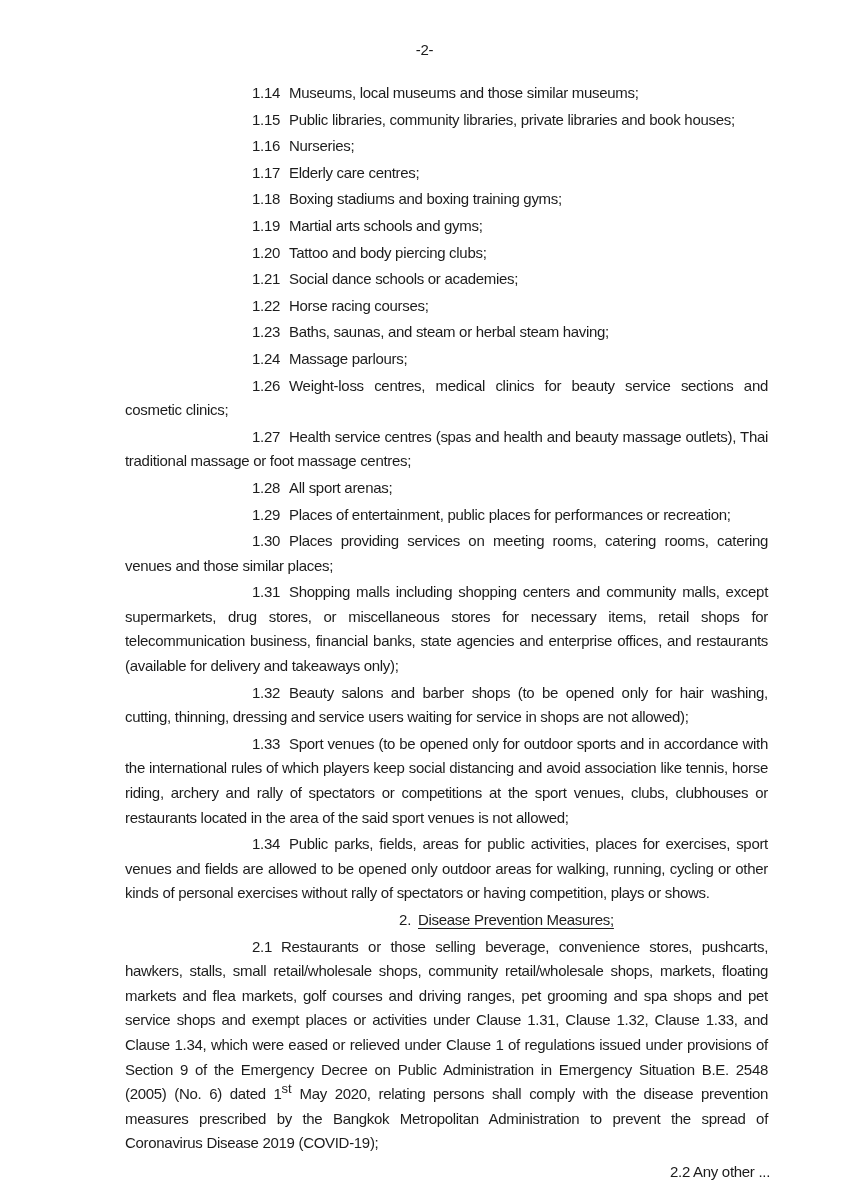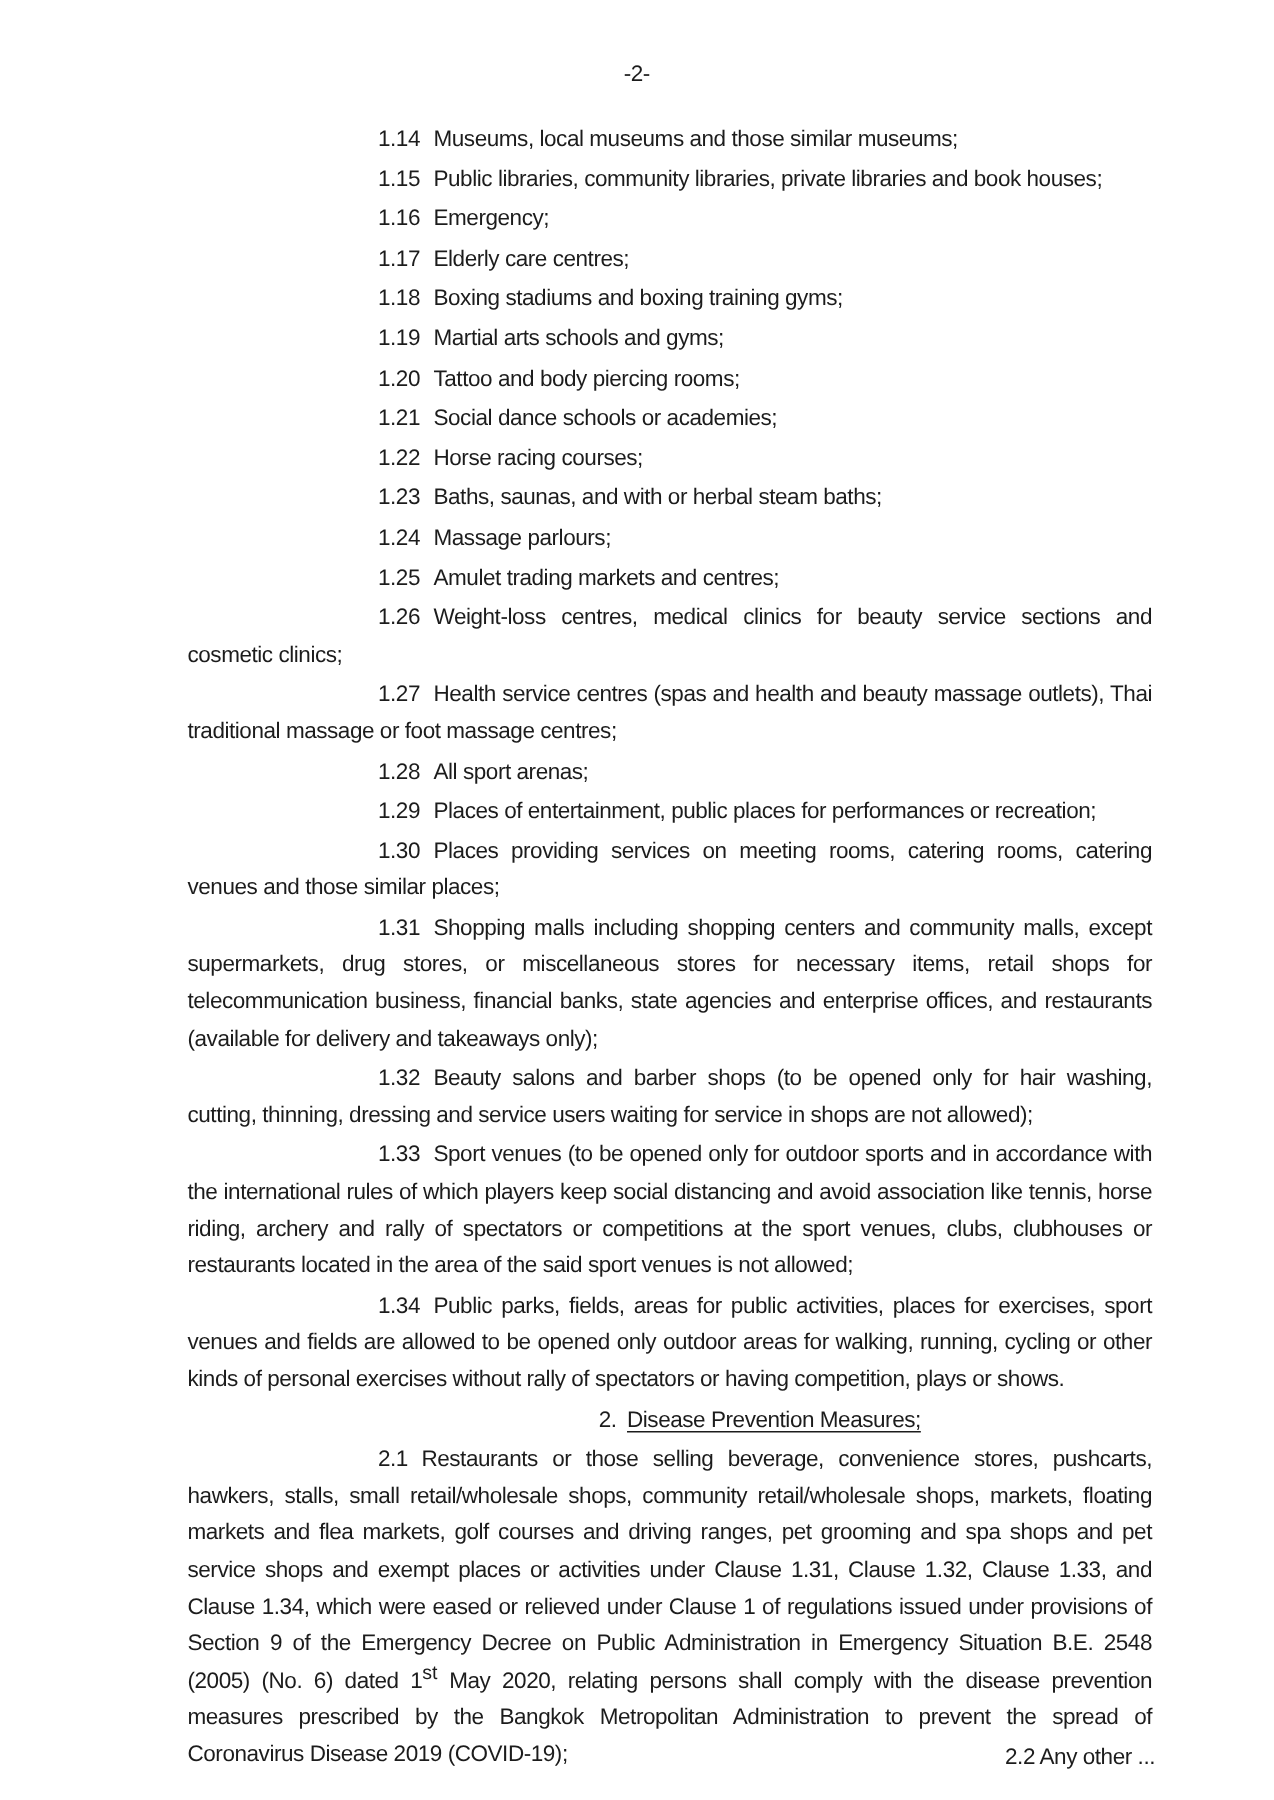--- a/index.html
+++ b/index.html
@@ -62,30 +62,29 @@
 <body>
 
 <div class="page">
 
   <div class="page-number">-2-</div>
 
   <div class="content">
 
     <p class="para"><span class="num">1.14</span><span>Museums, local museums and those similar museums;</span></p>
     <p class="para"><span class="num">1.15</span><span>Public libraries, community libraries, private libraries and book houses;</span></p>
-    <p class="para"><span class="num">1.16</span><span>Emergency;</span></p>
+    <p class="para"><span class="num">1.16</span><span>Nurseries;</span></p>
     <p class="para"><span class="num">1.17</span><span>Elderly care centres;</span></p>
     <p class="para"><span class="num">1.18</span><span>Boxing stadiums and boxing training gyms;</span></p>
     <p class="para"><span class="num">1.19</span><span>Martial arts schools and gyms;</span></p>
-    <p class="para"><span class="num">1.20</span><span>Tattoo and body piercing rooms;</span></p>
+    <p class="para"><span class="num">1.20</span><span>Tattoo and body piercing clubs;</span></p>
     <p class="para"><span class="num">1.21</span><span>Social dance schools or academies;</span></p>
     <p class="para"><span class="num">1.22</span><span>Horse racing courses;</span></p>
-    <p class="para"><span class="num">1.23</span><span>Baths, saunas, and with or herbal steam baths;</span></p>
+    <p class="para"><span class="num">1.23</span><span>Baths, saunas, and steam or herbal steam having;</span></p>
     <p class="para"><span class="num">1.24</span><span>Massage parlours;</span></p>
-    <p class="para"><span class="num">1.25</span><span>Amulet trading markets and centres;</span></p>
     <p class="para"><span class="num">1.26</span><span>Weight-loss centres, medical clinics for beauty service sections and cosmetic clinics;</span></p>
     <p class="para"><span class="num">1.27</span><span>Health service centres (spas and health and beauty massage outlets), Thai traditional massage or foot massage centres;</span></p>
     <p class="para"><span class="num">1.28</span><span>All sport arenas;</span></p>
     <p class="para"><span class="num">1.29</span><span>Places of entertainment, public places for performances or recreation;</span></p>
     <p class="para"><span class="num">1.30</span><span>Places providing services on meeting rooms, catering rooms, catering venues and those similar places;</span></p>
     <p class="para"><span class="num">1.31</span><span>Shopping malls including shopping centers and community malls, except supermarkets, drug stores, or miscellaneous stores for necessary items, retail shops for telecommunication business, financial banks, state agencies and enterprise offices, and restaurants (available for delivery and takeaways only);</span></p>
     <p class="para"><span class="num">1.32</span><span>Beauty salons and barber shops (to be opened only for hair washing, cutting, thinning, dressing and service users waiting for service in shops are not allowed);</span></p>
     <p class="para"><span class="num">1.33</span><span>Sport venues (to be opened only for outdoor sports and in accordance with the international rules of which players keep social distancing and avoid association like tennis, horse riding, archery and rally of spectators or competitions at the sport venues, clubs, clubhouses or restaurants located in the area of the said sport venues is not allowed;</span></p>
     <p class="para"><span class="num">1.34</span><span>Public parks, fields, areas for public activities, places for exercises, sport venues and fields are allowed to be opened only outdoor areas for walking, running, cycling or other kinds of personal exercises without rally of spectators or having competition, plays or shows.</span></p>
 

